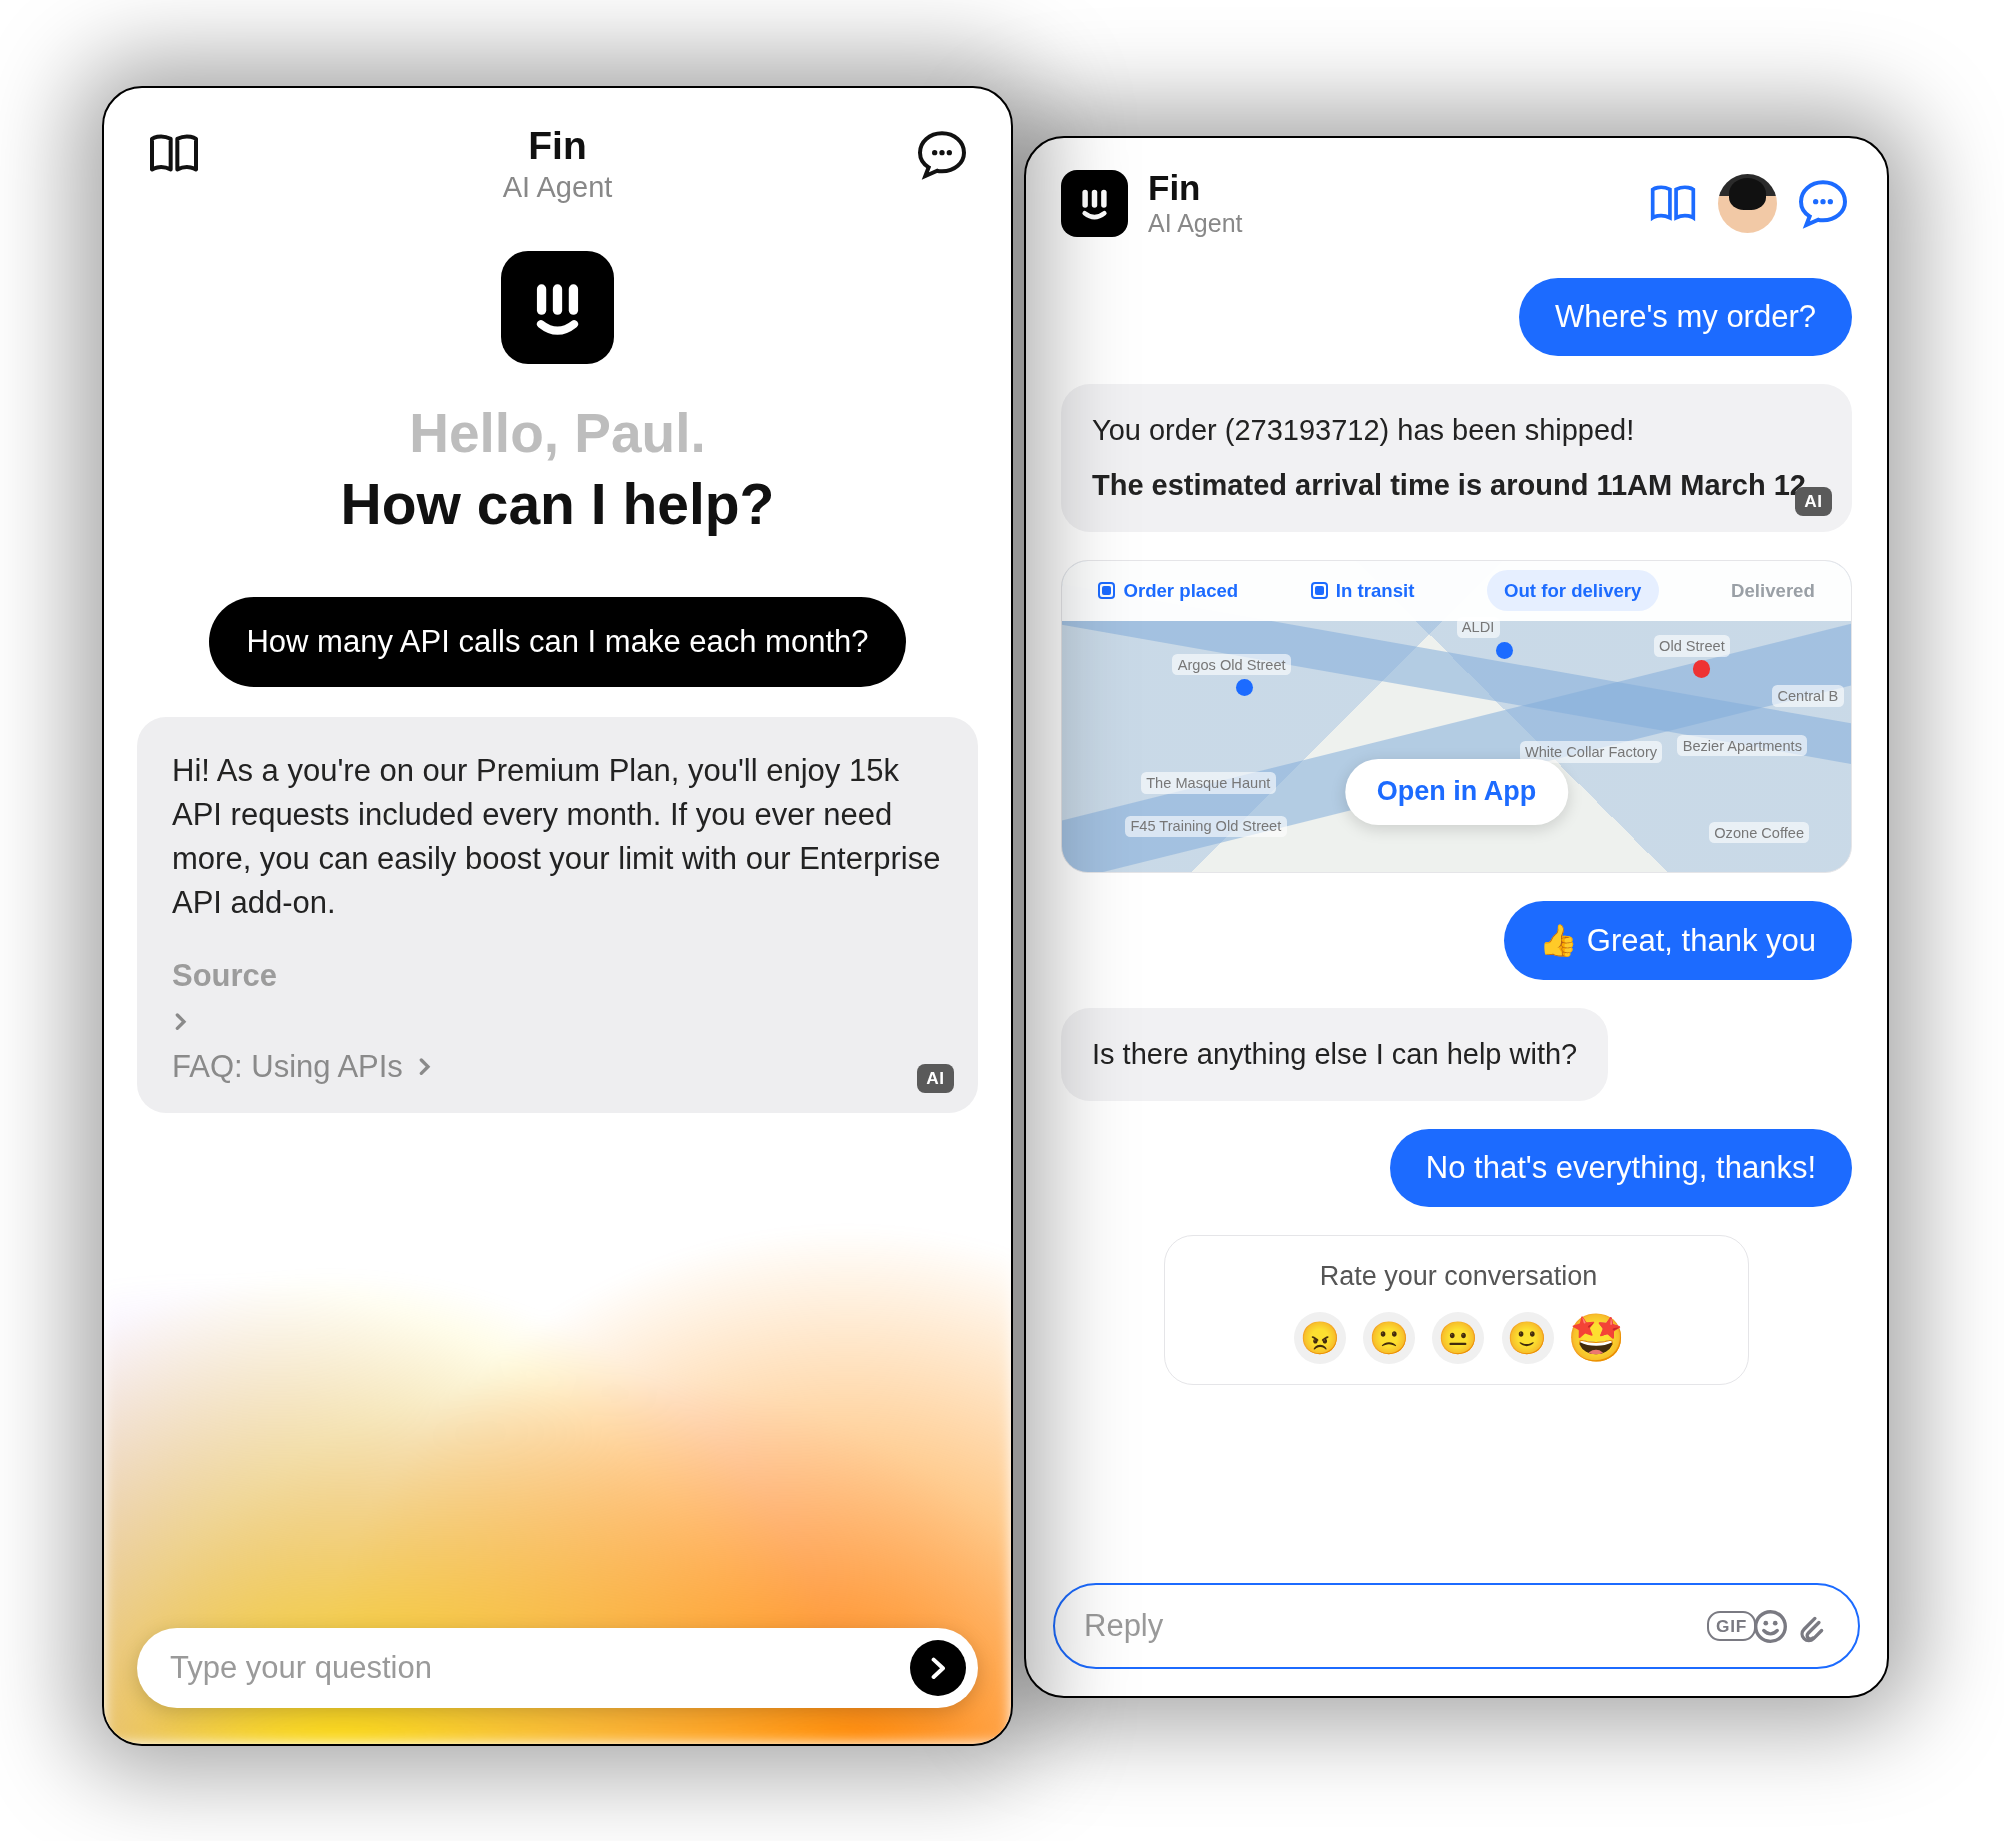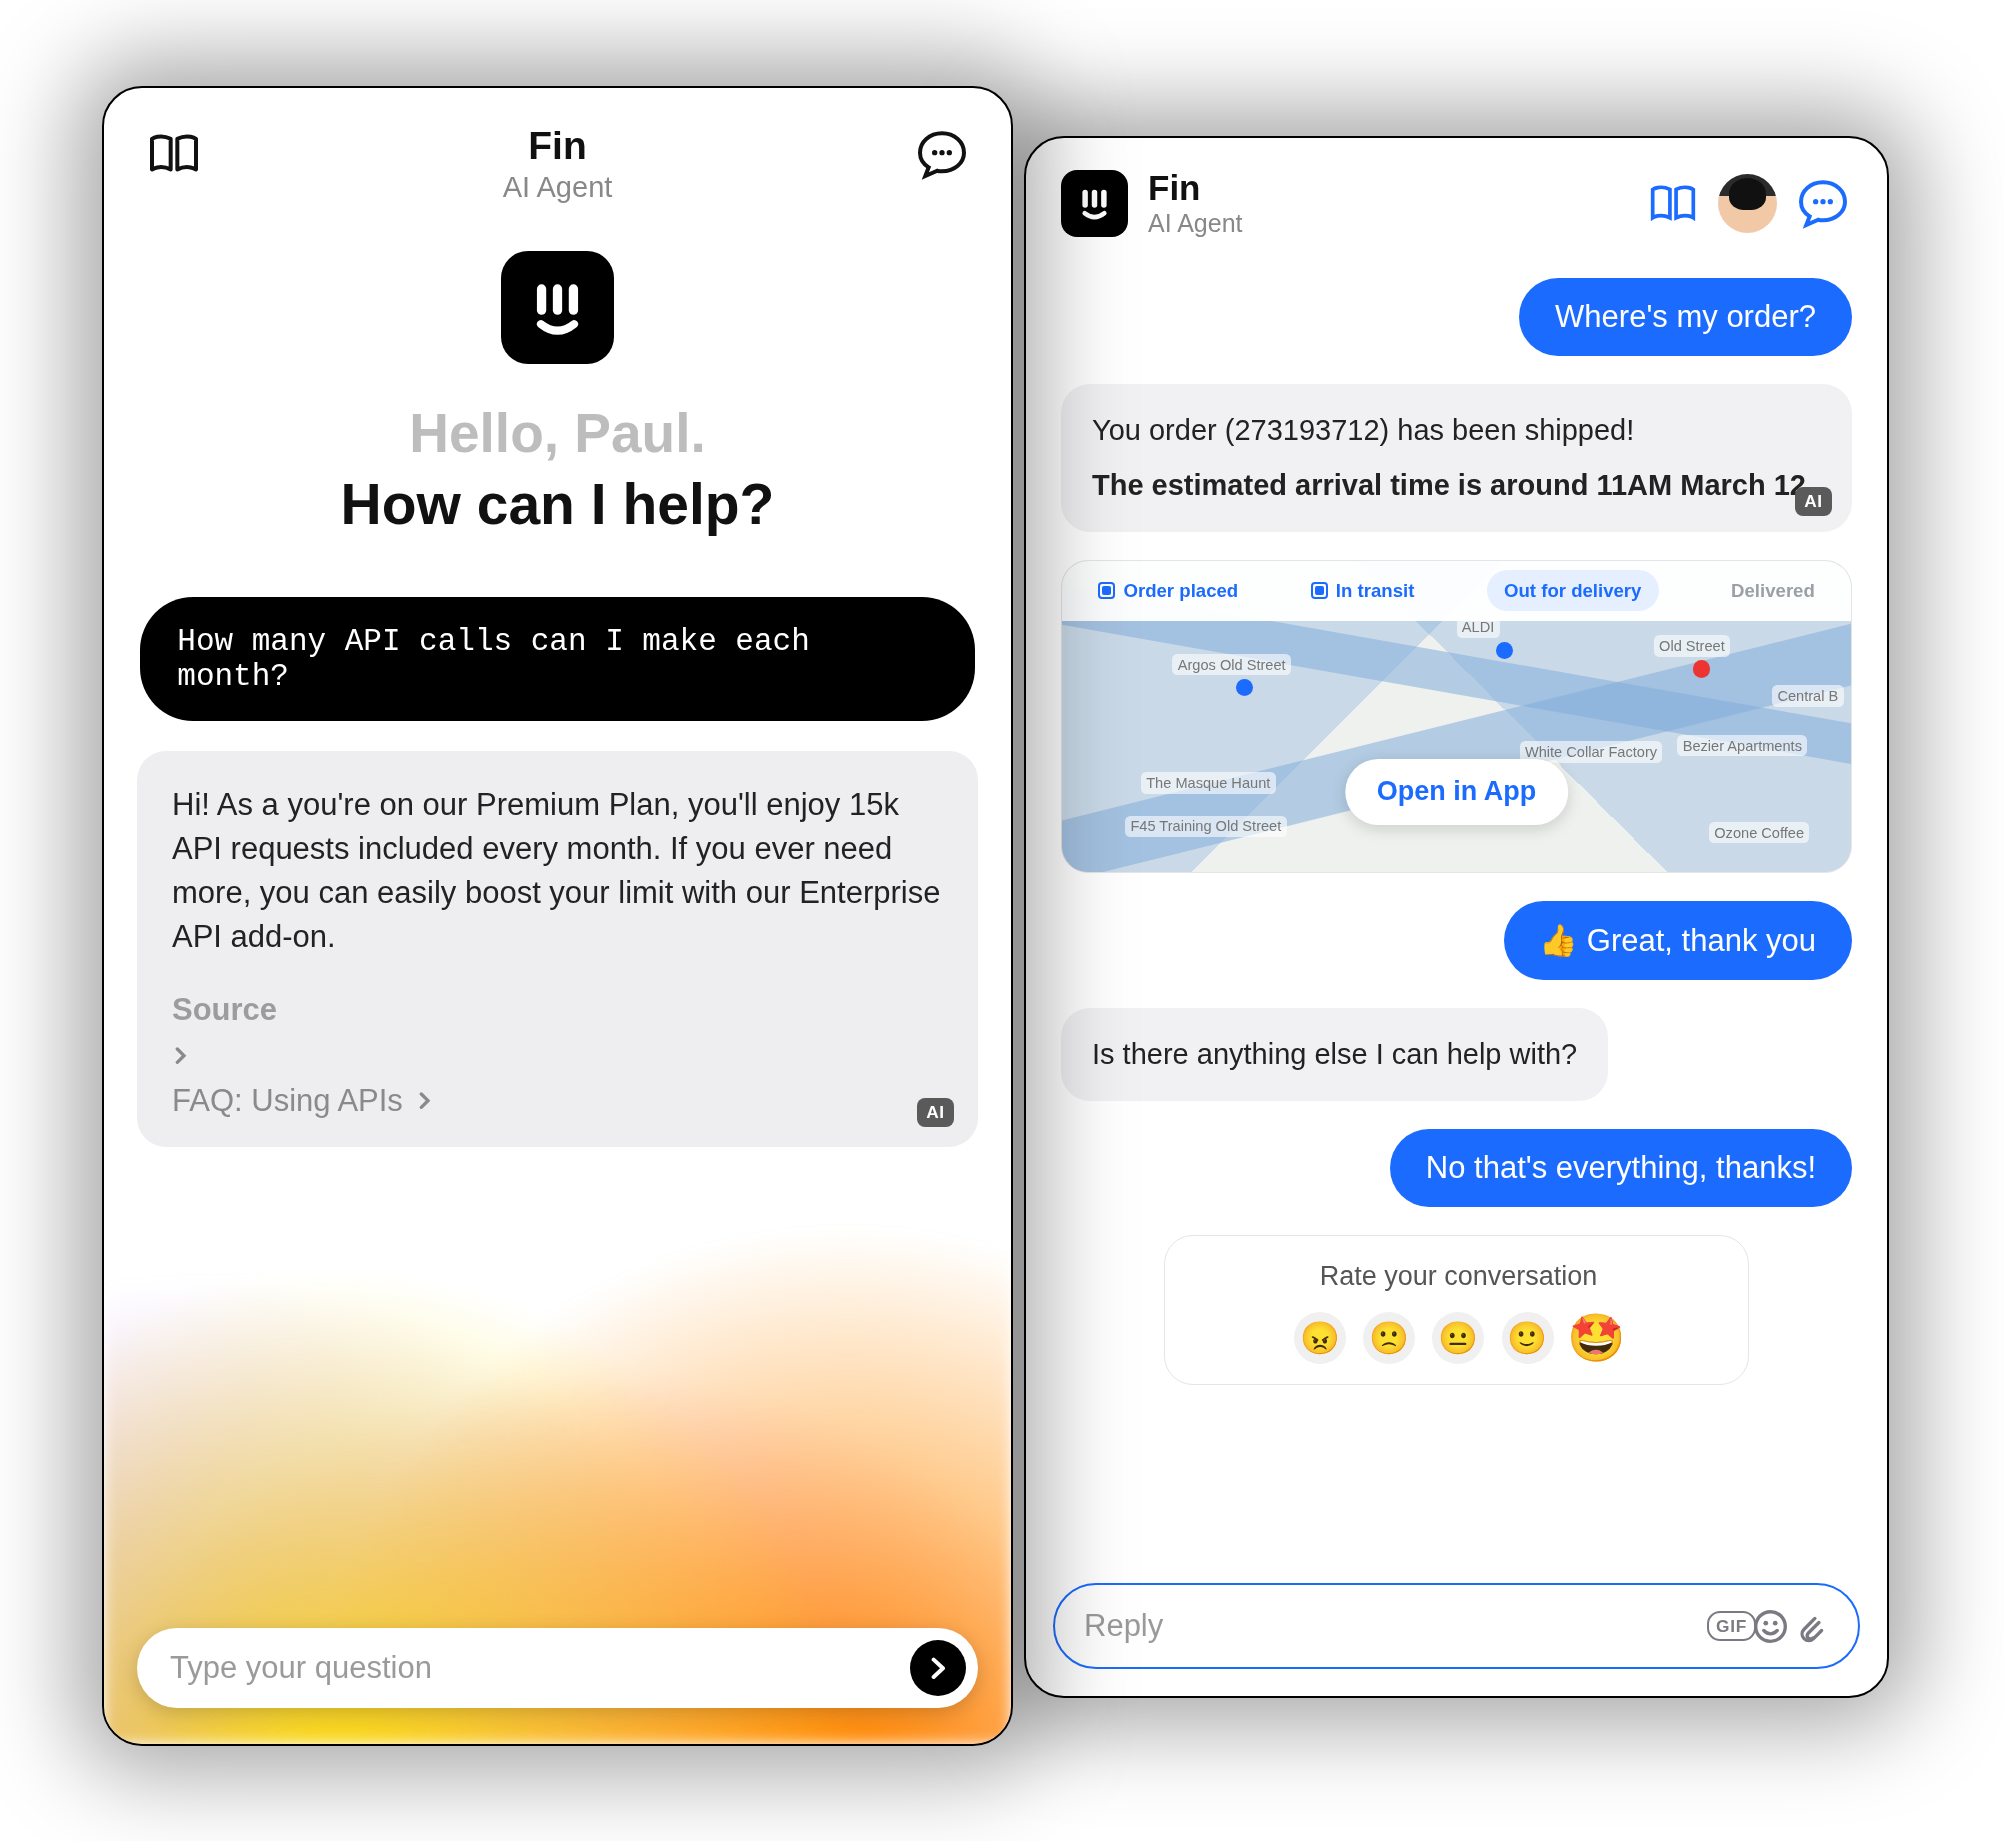--- a/index.html
+++ b/index.html
@@ -89,21 +89,21 @@
   }
   .hero-h2 {
     text-align:center; font-size:57px; font-weight:800; color:#111;
     margin-top: 6.7px;
   }
 
   .chip-black {
     margin: 60px auto 0 auto;
     background:#000; color:#fff; border-radius:53px;
     padding: 27px 37px; font-size:31px; font-weight:500;
-    width: fit-content; max-width: 92%; font-family: Liberation Mono, monospace;
+    width: fit-content; max-width: 92%;
   }
 
   .big-bot {
     margin: 30px 33px 0 33px;
     background:#eeeef0; border-radius:29px;
     padding: 32px 35px 24px 35px;
     font-size:31px; color:#222; line-height:1.42;
     position:relative;
   }
   .big-bot .src-head {

